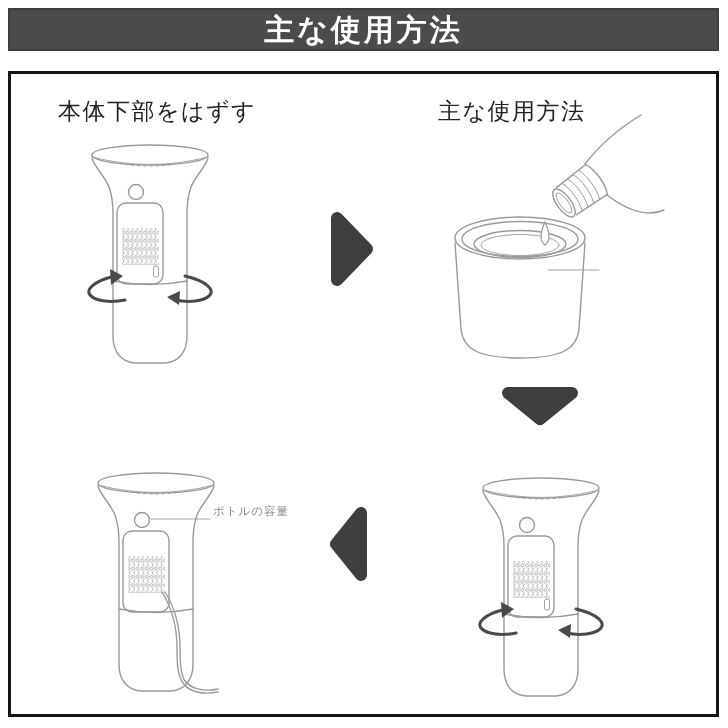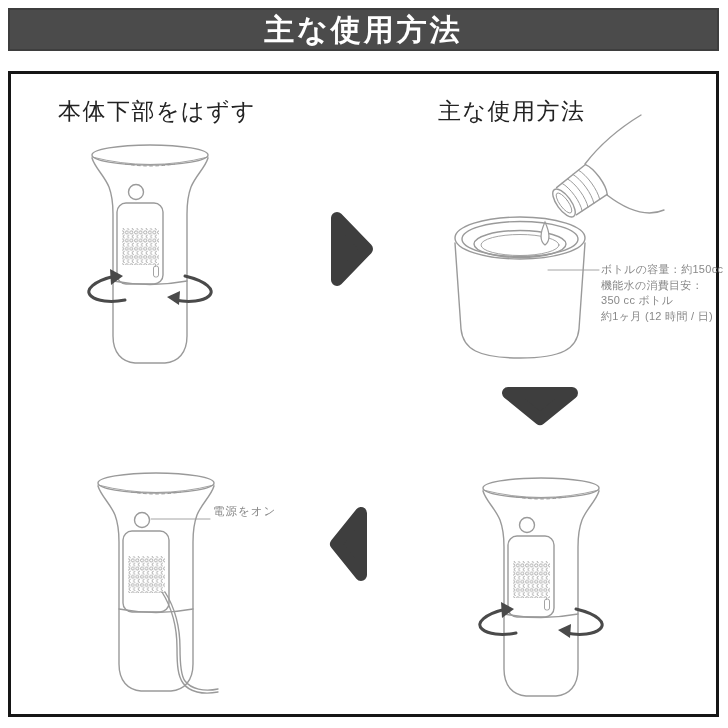--- a/index.html
+++ b/index.html
@@ -108,26 +108,20 @@
       <path class="line-thin" d="M 10 -17 C 14 -9, 14 9, 10 17 M 17 -17.4 C 21 -9, 21 9, 17 17.4 M 24 -17.8 C 28 -9, 28 9, 24 17.8 M 31 -18.1 C 35 -9, 35 9, 31 18.1"></path>
       <path class="line" d="M 40 -18.5 C 45 -10, 45 10, 40 18.5"></path>
     </g>
     <g>
       <path class="line" d="M 157 57 C 170 40, 190 22, 213 8"></path>
       <path class="line" d="M 179 88 C 200 104, 220 110, 236 103"></path>
     </g>
     <path class="line-thin" d="M 120 163 L 171 163"></path>
   </svg>
 
-  <div class="annotation" style="left:601px; top:262px;">
-    <div>ボトルの容量：約150cc</div>
-    <div>機能水の消費目安：</div>
-    <div>350 cc ボトル</div>
-    <div>約1ヶ月 (12 時間 / 日)</div>
-  </div>
 
   <svg class="illus" style="left:71px; top:468px;" width="170" height="240" viewBox="0 0 170 240">
     <defs>
       <pattern id="dgC" width="4.6" height="8.2" patternUnits="userSpaceOnUse">
         <circle class="dot" cx="2" cy="2.2" r="1.5"></circle>
         <circle class="dot" cx="4.35" cy="6.3" r="1.5"></circle>
       </pattern>
     </defs>
     <g>
       <ellipse class="line" cx="85" cy="15" rx="58" ry="10"></ellipse>
@@ -139,21 +133,21 @@
       <rect x="57" y="88" width="37" height="37" fill="url(#dgC)" stroke="none"></rect>
       <path class="line" d="M 48 141 Q 85 148 122 141"></path>
     </g>
     <path class="line-thin" d="M 80 51 L 139 51"></path>
     <g>
       <path class="line" d="M 91 124 C 101 140, 106 158, 106 180 C 106 198, 107 208, 112 215 C 118 224, 132 227, 147 224"></path>
       <path class="line" d="M 94 124 C 104 140, 109 158, 109 180 C 109 198, 110 208, 114 213 C 120 221, 133 224, 147 221"></path>
     </g>
   </svg>
 
-  <div class="callout-label" style="left:213px; top:504px;">電源をオン</div>
+  <div class="callout-label" style="left:213px; top:504px;">ボトルの容量</div>
 
   <svg class="illus" style="left:456px; top:473px;" width="170" height="240" viewBox="0 0 170 240">
     <defs>
       <pattern id="dgD" width="4.6" height="8.2" patternUnits="userSpaceOnUse">
         <circle class="dot" cx="2" cy="2.2" r="1.5"></circle>
         <circle class="dot" cx="4.35" cy="6.3" r="1.5"></circle>
       </pattern>
     </defs>
     <g>
       <ellipse class="line" cx="85" cy="15" rx="58" ry="10"></ellipse>

